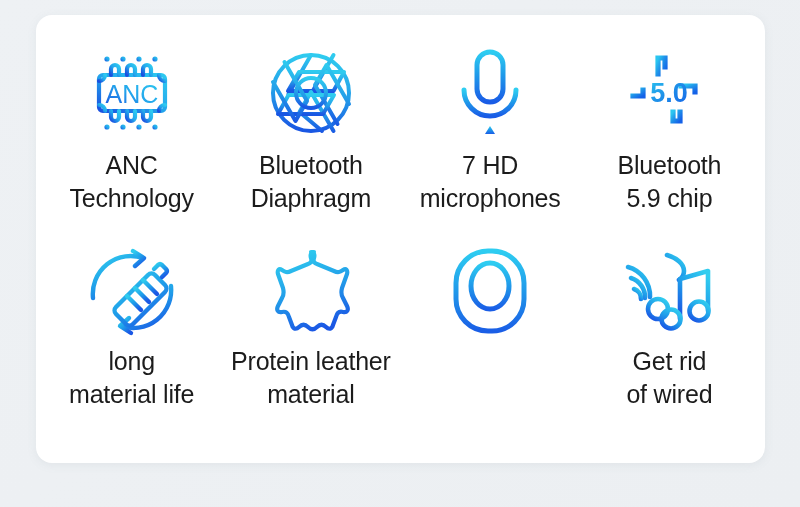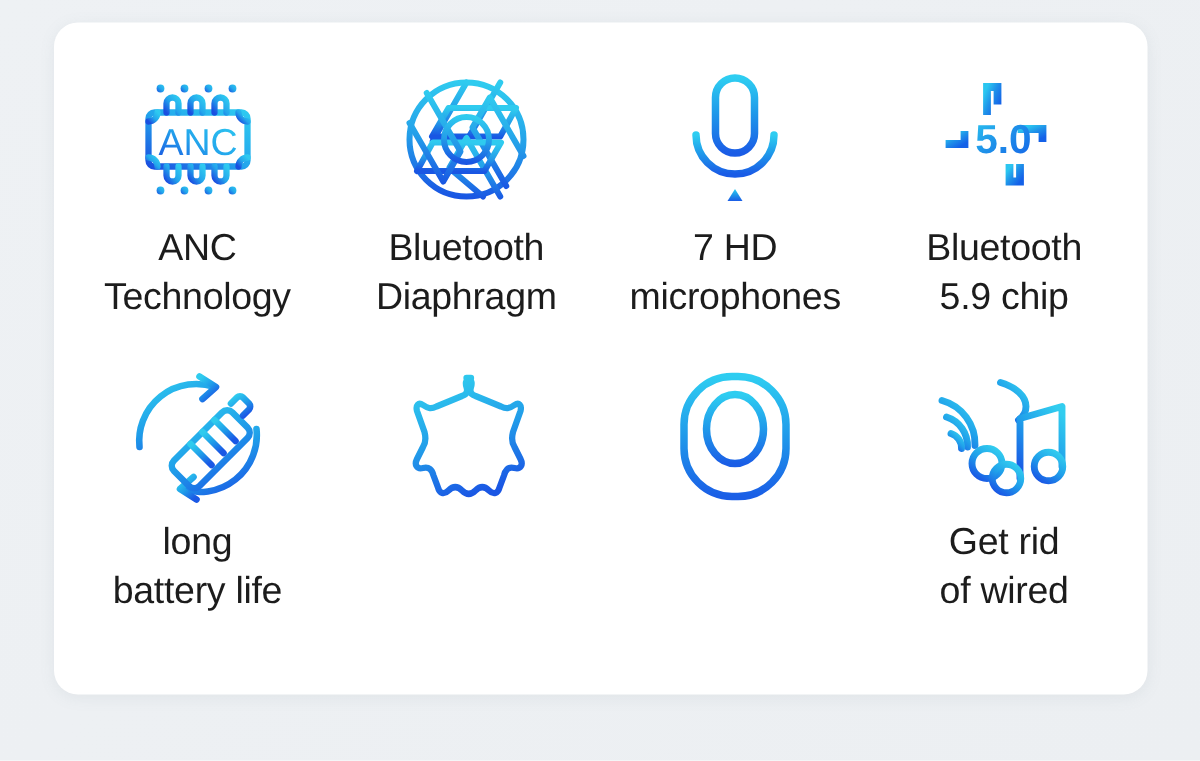--- a/index.html
+++ b/index.html
@@ -217,21 +217,21 @@
 
               <path d="M69 24 l4 -4 a3 3 0 0 1 4 0 l4 4 a3 3 0 0 1 0 4 l-4 4"></path>
 
               <path d="M42 51 L56 65"></path>
               <path d="M50 43 L64 57"></path>
               <path d="M58 35 L72 49"></path>
             </g>
           </svg>
         </div>
         <div class="cell-label">long
-battery life</div>
+material life</div>
       </div>
 
       <div class="cell row2">
         <div class="icon-wrap">
           <svg width="92" height="92" viewBox="0 0 92 92">
             <defs>
               <linearGradient id="gF" x1="0.3" y1="0" x2="0.6" y2="1">
                 <stop offset="0" stop-color="#2fcbee"></stop>
                 <stop offset="0.5" stop-color="#229de9"></stop>
                 <stop offset="1" stop-color="#1a56e4"></stop>
@@ -249,20 +249,22 @@
                        c2 -3 2 -6 1 -10 l-5 -14 c-1 -4 1 -6 4 -4 c3 2 5 3 9 1 l17 -7
                        c3 -1 4 -3 3 -6 c-1 -3 0 -6 3 -6 z"></path>
             </g>
             <g stroke="url(#gF2)" stroke-width="5.4" stroke-linecap="round">
               <line x1="32" y1="38" x2="60" y2="38"></line>
               <line x1="32" y1="50" x2="60" y2="50"></line>
               <line x1="32" y1="62" x2="60" y2="62"></line>
             </g>
           </svg>
         </div>
+        <div class="cell-label">Protein leather
+material</div>
       </div>
 
       <div class="cell row2">
         <div class="icon-wrap">
           <svg width="88" height="94" viewBox="0 0 88 94">
             <defs>
               <linearGradient id="gG" x1="0.5" y1="0" x2="0.5" y2="1">
                 <stop offset="0" stop-color="#2ecdf1"></stop>
                 <stop offset="0.5" stop-color="#2099ea"></stop>
                 <stop offset="1" stop-color="#1a5ee6"></stop>

